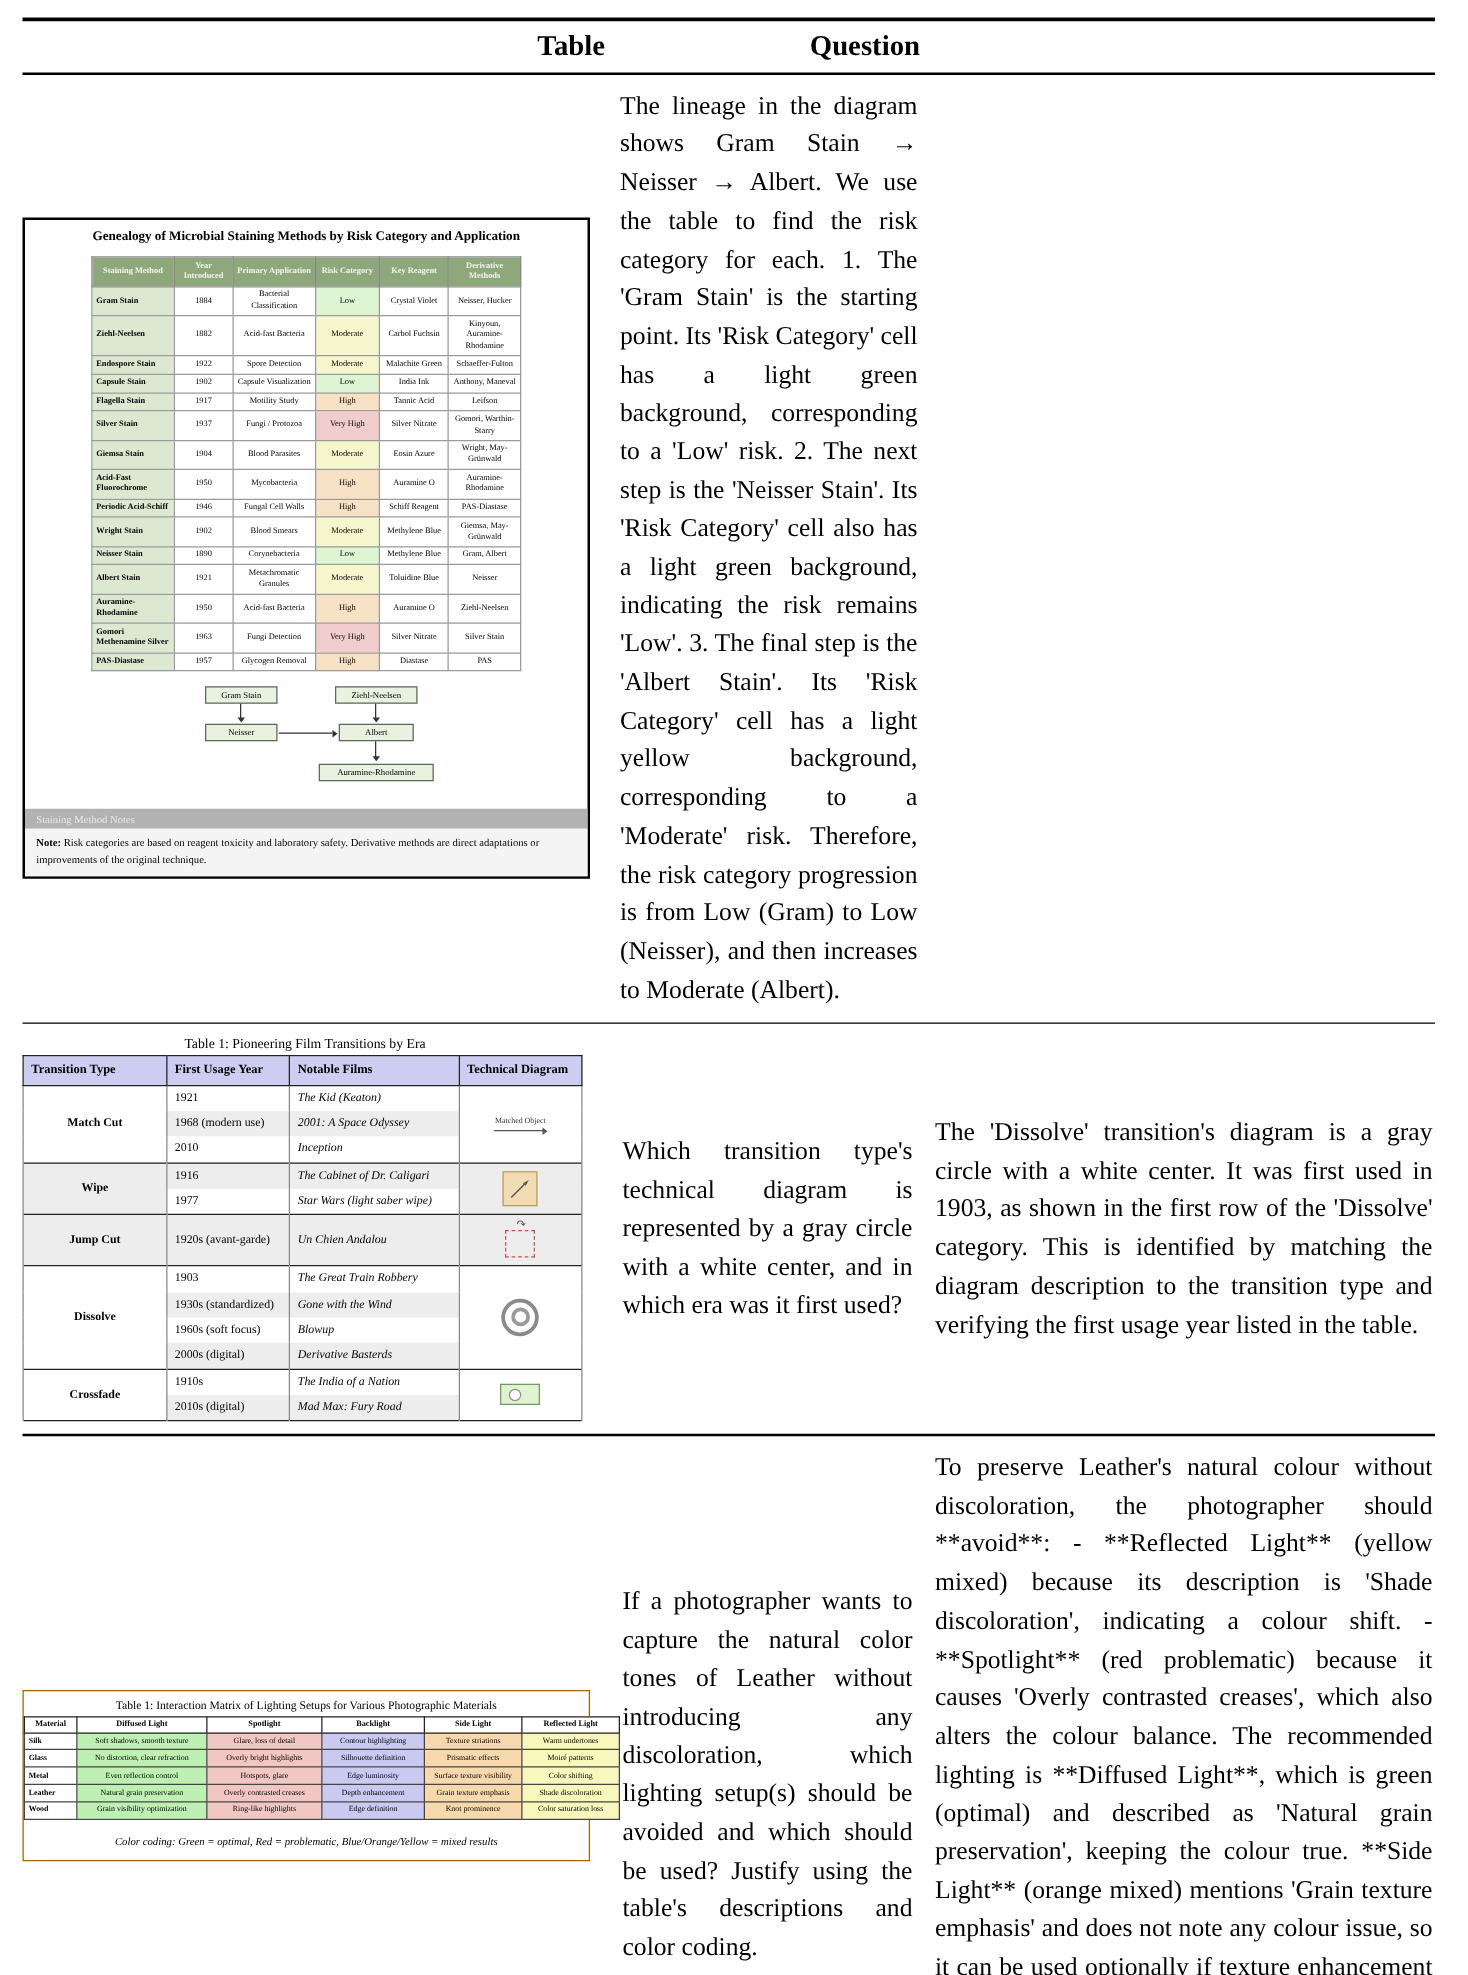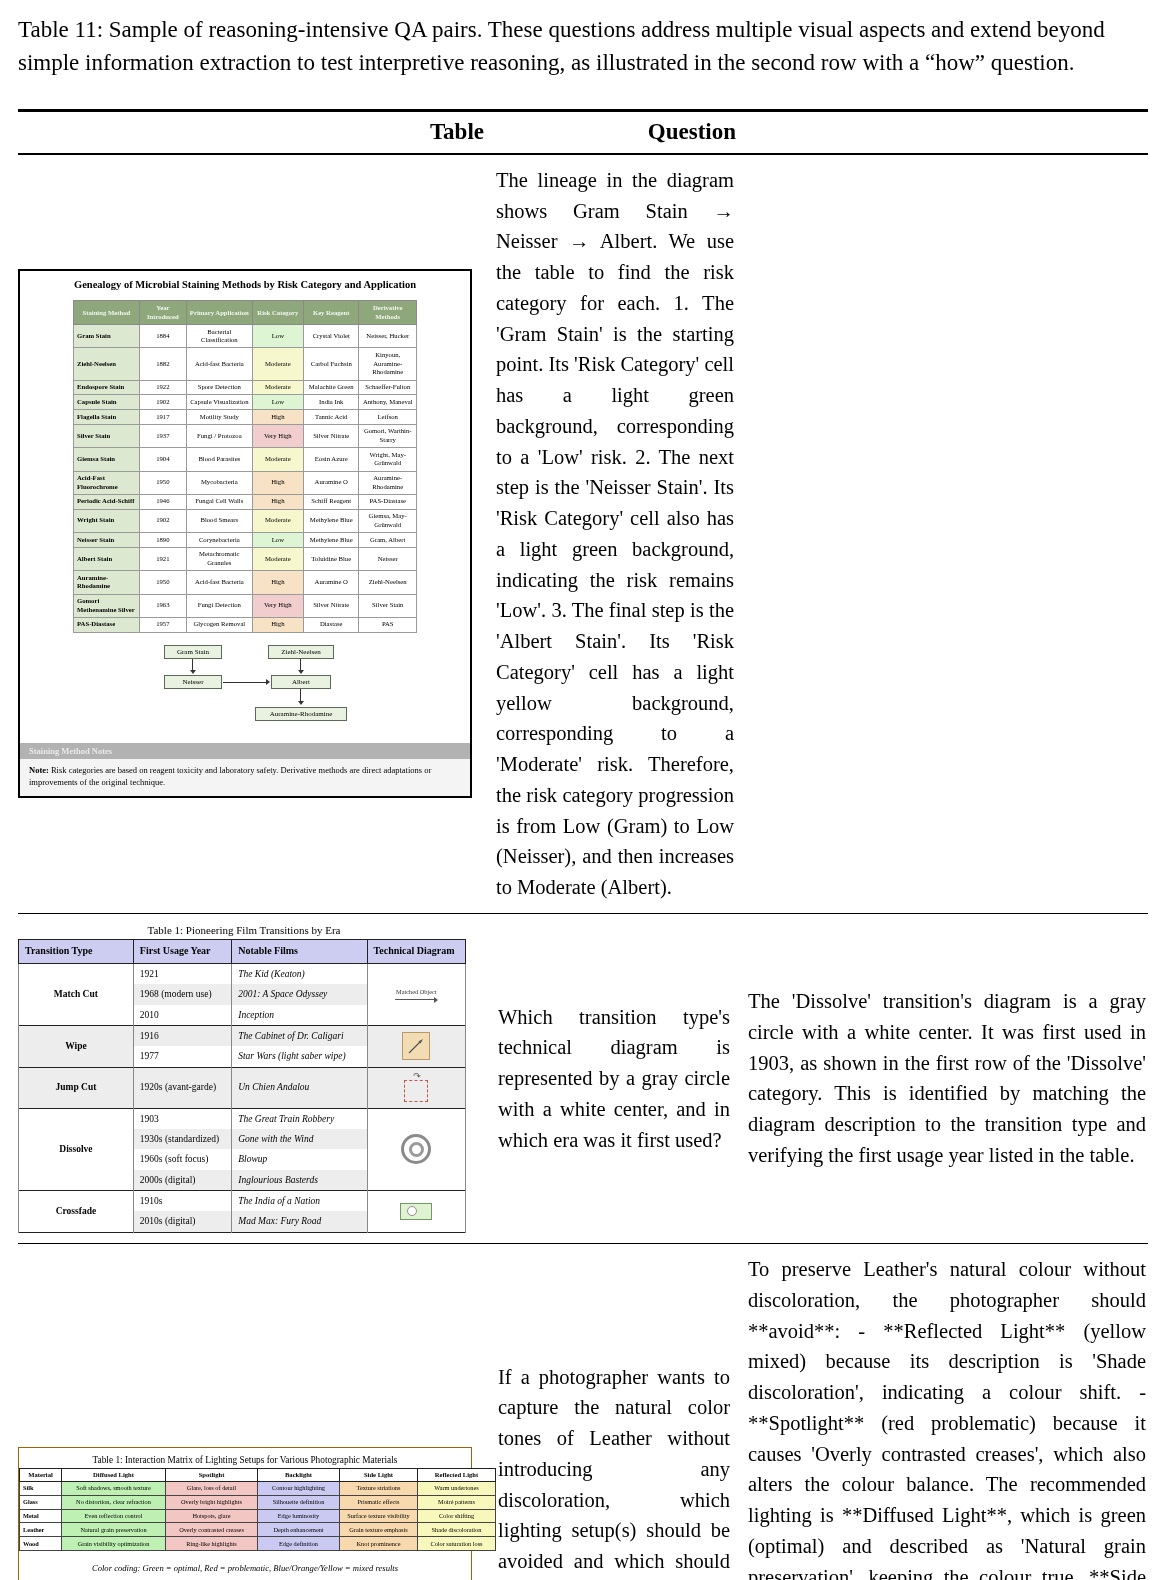--- a/index.html
+++ b/index.html
@@ -23,21 +23,21 @@
   .stain-table{border-collapse:collapse;margin:0 auto;width:344px;font-size:6.7px;table-layout:fixed;}
   .stain-table th{background:#8ea87c;color:#f2f5ee;font-weight:bold;border:0.6px solid #8a8a8a;padding:3px 1px;text-align:center;line-height:1.25;}
   .stain-table td{border:0.6px solid #9a9a9a;padding:2.5px 2px;text-align:center;vertical-align:middle;line-height:1.3;background:#fff;}
   .stain-table td.method{background:#dde8d1;font-weight:bold;text-align:left;padding-left:3px;}
   .col-m{width:64px}.col-y{width:46px}.col-a{width:64px}.col-r{width:50px}.col-k{width:54px}.col-d{width:56px}
   .genealogy{position:relative;width:440px;height:88px;margin:12px 0 4px 2px;}
   .gnode{position:absolute;background:#e9f1e1;border:1px solid #5a6a58;font-size:7px;padding:2px 3px;text-align:center;white-space:nowrap;box-sizing:border-box;}
   .gline{position:absolute;background:#333;}
   .tri-d{position:absolute;width:0;height:0;border-left:3px solid transparent;border-right:3px solid transparent;border-top:4.5px solid #333;}
   .tri-r{position:absolute;width:0;height:0;border-top:3px solid transparent;border-bottom:3px solid transparent;border-left:4.5px solid #333;}
-  .notes-bar{background:#b2b2b2;color:#e9e9e9;font-weight:bold;font-size:8.5px;padding:3px 9px;margin-top:10px;}
+  .notes-bar{background:#b2b2b2;color:#e9e9e9;font-weight:normal;font-size:8.5px;padding:3px 9px;margin-top:10px;}
   .notes-body{background:#f4f4f4;font-size:8.5px;line-height:1.45;padding:5px 9px 8px 9px;}
 
   
   .fig2{width:452px;}
   .fig2-caption{text-align:center;font-size:11px;margin:0 0 3px 0;}
   .film-table{border-collapse:collapse;width:448px;font-size:9.5px;border:1.3px solid #222;}
   .film-table th{background:#cdcdf2;border:1px solid #222;font-weight:bold;text-align:left;padding:5px 6px;font-size:10px;line-height:1.25;}
   .film-table td{border-left:0.6px solid #888;border-right:0.6px solid #888;padding:4px 6px;vertical-align:middle;line-height:1.3;}
   .film-table tbody tr:nth-child(even){background:#ededed;}
   .film-table tr.group-start td{border-top:1.1px solid #222;}
@@ -63,21 +63,20 @@
   .light-table th{border:0.7px solid #222;font-weight:bold;padding:2.5px 1px;text-align:center;background:#fff;font-size:6.6px;}
   .light-table td{border:0.7px solid #444;padding:2.5px 1px;text-align:center;line-height:1.25;}
   .light-table td.material{font-weight:bold;text-align:left;padding-left:3px;background:#fff;}
   .col-l0{width:42px}.col-l1{width:104px}.col-l2{width:92px}.col-l3{width:82px}.col-l4{width:78px}.col-l5{width:78px}
   .fig3-note{text-align:center;font-style:italic;font-size:8.6px;margin-top:12px;}
 </style>
 </head>
 <body>
 
 <div class="paper">
-  <p class="caption">Table 11: Sample of reasoning-intensive QA pairs. These questions address multiple visual aspects and extend beyond simple information extraction to test interpretive reasoning, as illustrated in the second row with a “how” question.</p>
 
   <div class="rule thick"></div>
   <div class="colheads">
     <div>Table</div>
     <div>Question</div>
   </div>
   <div class="rule thin"></div>
 
   <div class="qarow">
     <div>
@@ -337,21 +336,21 @@
               <tr>
                 <td>1930s (standardized)</td>
                 <td class="film">Gone with the Wind</td>
               </tr>
               <tr>
                 <td>1960s (soft focus)</td>
                 <td class="film">Blowup</td>
               </tr>
               <tr>
                 <td>2000s (digital)</td>
-                <td class="film">Inglourious Basterds</td>
+                <td class="film">Derivative Basterds</td>
               </tr>
               <tr class="group-start">
                 <td class="ttype" rowspan="2">Crossfade</td>
                 <td>1910s</td>
                 <td class="film">The India of a Nation</td>
                 <td class="tdiag" rowspan="2">
                   <div>
                     <div class="cross-box">
                       <div class="cross-circle"></div>
                     </div>

